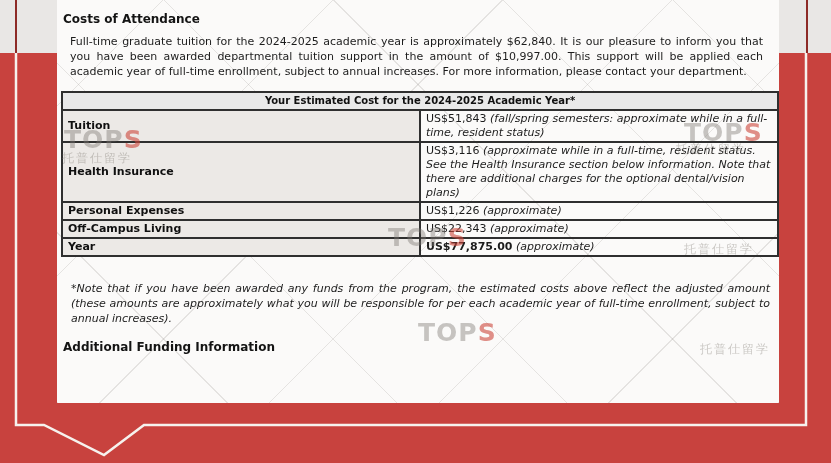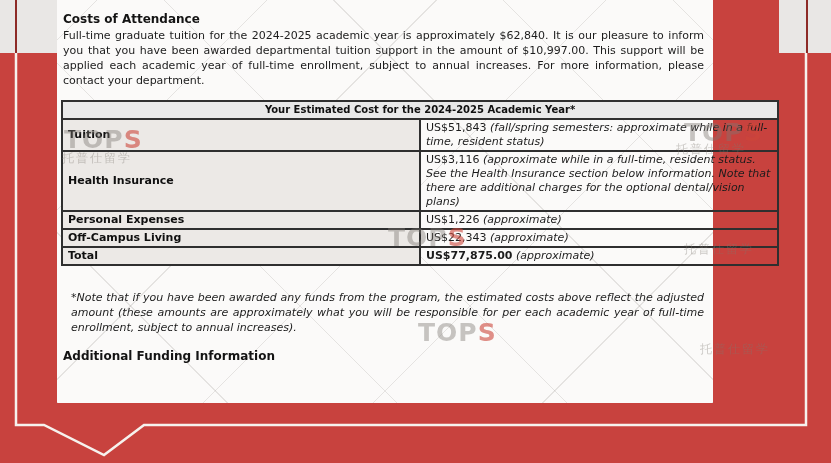--- a/index.html
+++ b/index.html
@@ -10,30 +10,30 @@
   }
   .corner{position:absolute;top:0;height:53px;background:#e9e7e5;}
   .corner.left{left:0;width:57px;}
   .corner.right{left:779px;width:52px;}
   .topline{position:absolute;top:0;width:2px;height:53px;background:#8e2b27;}
   .topline.left{left:15px;}
   .topline.right{left:806px;}
   svg.frame{position:absolute;left:0;top:0;pointer-events:none;}
 
   .doc{
-    position:absolute;left:57px;top:0;width:656px;height:403px;
+    position:absolute;left:57px;top:0;width:722px;height:403px;
     background-color:#fbfaf9;
     background-image:
       repeating-linear-gradient(45deg, rgba(150,145,140,.22) 0 1px, transparent 1px 120px),
       repeating-linear-gradient(-45deg, rgba(150,145,140,.22) 0 1px, transparent 1px 120px);
     color:#1c1c1c;font-size:11px;line-height:15px;
   }
   .doc-inner{padding:12px 9px 0 6px;}
   .h1{font-size:12px;font-weight:bold;margin:0 0 1px 0;color:#141414;}
-  .para{margin:0;text-align:justify;}
+  .para{margin:7px;text-align:justify;}
   .doc a.link{color:#1a1ac4;text-decoration:underline;}
 
   table.cost{
     border-collapse:collapse;margin:12px 0 0 -2px;width:718px;
     font-size:11px;line-height:14px;table-layout:fixed;
   }
   table.cost th, table.cost td{border:2px solid #2f2f2f;padding:1px 5px;vertical-align:middle;}
   table.cost th{background:#e9e9e9;font-size:10px;font-weight:bold;text-align:center;color:#101010;}
   td.lbl{background:#ece9e6;font-weight:bold;width:141px;color:#101010;}
   td.val{background:transparent;margin-left:12px;}
@@ -81,21 +81,21 @@
             </tr>
             <tr>
               <td class="lbl">Personal Expenses</td>
               <td class="val"><span class="amt">US$1,226</span> <span class="nt">(approximate)</span></td>
             </tr>
             <tr>
               <td class="lbl">Off-Campus Living</td>
               <td class="val"><span class="amt">US$22,343</span> <span class="nt">(approximate)</span></td>
             </tr>
             <tr>
-              <td class="lbl">Total</td>
+              <td class="lbl">Year</td>
               <td class="val"><span class="amt bold">US$77,875.00</span> <span class="nt">(approximate)</span></td>
             </tr>
           </tbody>
       </table>
 
       <p class="note">*Note that if you have been awarded any funds from the program, the estimated costs above reflect the adjusted amount (these amounts are approximately what you will be responsible for per each academic year of full-time enrollment, subject to annual increases).</p>
       <div class="h2">Additional Funding Information</div>
     </div>
   </div>
 

